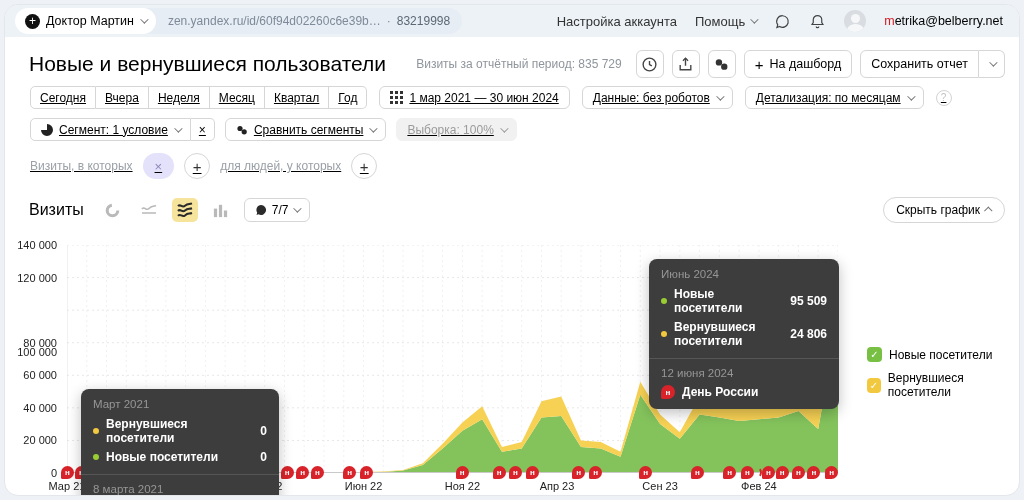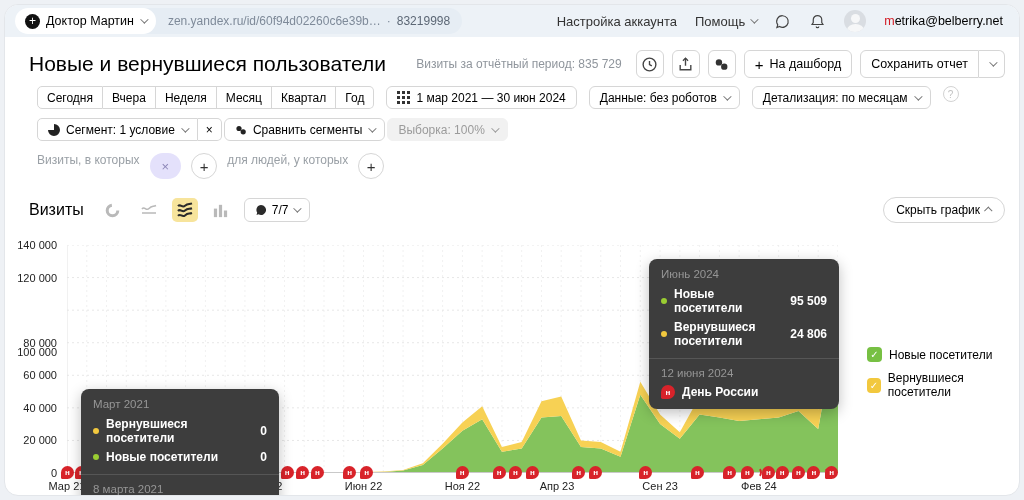--- a/index.html
+++ b/index.html
@@ -39,30 +39,30 @@
   .title-right { display:flex; align-items:center; gap:8px; }
   .visits-period { font-size:12px; color:#8f959c; margin-right:6px; }
   .btn { display:inline-flex; align-items:center; gap:6px; border:1px solid #d6d6d6; background:#fff;
          border-radius:6px; font-size:12.5px; color:#000; padding:0 10px; height:28px; cursor:pointer; white-space:nowrap; }
   .btn-icon { width:28px; padding:0; justify-content:center; }
   .split { display:flex; }
   .split .btn:first-child { border-radius:6px 0 0 6px; }
   .split .btn:last-child { border-radius:0 6px 6px 0; border-left:none; width:26px; padding:0; justify-content:center; }
 
   
-  .row { display:flex; align-items:flex-start; margin-left:32px; }
+  .row { display:flex; align-items:center; margin-left:25px;text-decoration:underline; }
   .periods-row { margin-top:8px; gap:12px; }
   .seg-group { display:flex; }
   .seg-group .btn { border-radius:0; border-left:none; height:23px; font-size:12px; padding:0 9px; }
   .seg-group .btn:first-child { border-radius:5px 0 0 5px; border-left:1px solid #d6d6d6; }
   .seg-group .btn:last-child { border-radius:0 5px 5px 0; }
   .sm { height:23px; font-size:12px; }
   .qmark { width:16px; height:16px; border-radius:50%; border:1px solid #d3d3d3; color:#c2c2c2;
            font-size:10px; display:flex; align-items:center; justify-content:center; }
-  .segments-row { margin-top:9px; gap:2px; }
+  .segments-row { margin-top:9px; gap:10px; }
   .joined { display:flex; }
   .joined .btn:first-child { border-radius:5px 0 0 5px; }
   .joined .btn:last-child { border-radius:0 5px 5px 0; border-left:none; width:24px; padding:0; justify-content:center; }
   .btn.disabled { background:#f1f1f1; border-color:#f1f1f1; color:#9b9b9b; }
   .btn.disabled .chev { border-color:#9b9b9b; }
 
   .filters-row { margin-top:12px; gap:10px; }
   .muted { font-size:12px; color:#9aa0a6; }
   .chip { display:inline-flex; align-items:center; gap:7px; background:#e4e1fb; border-radius:14px;
           height:26px; padding:0 12px; font-size:12px; color:#1b1b1b; cursor:pointer; }

